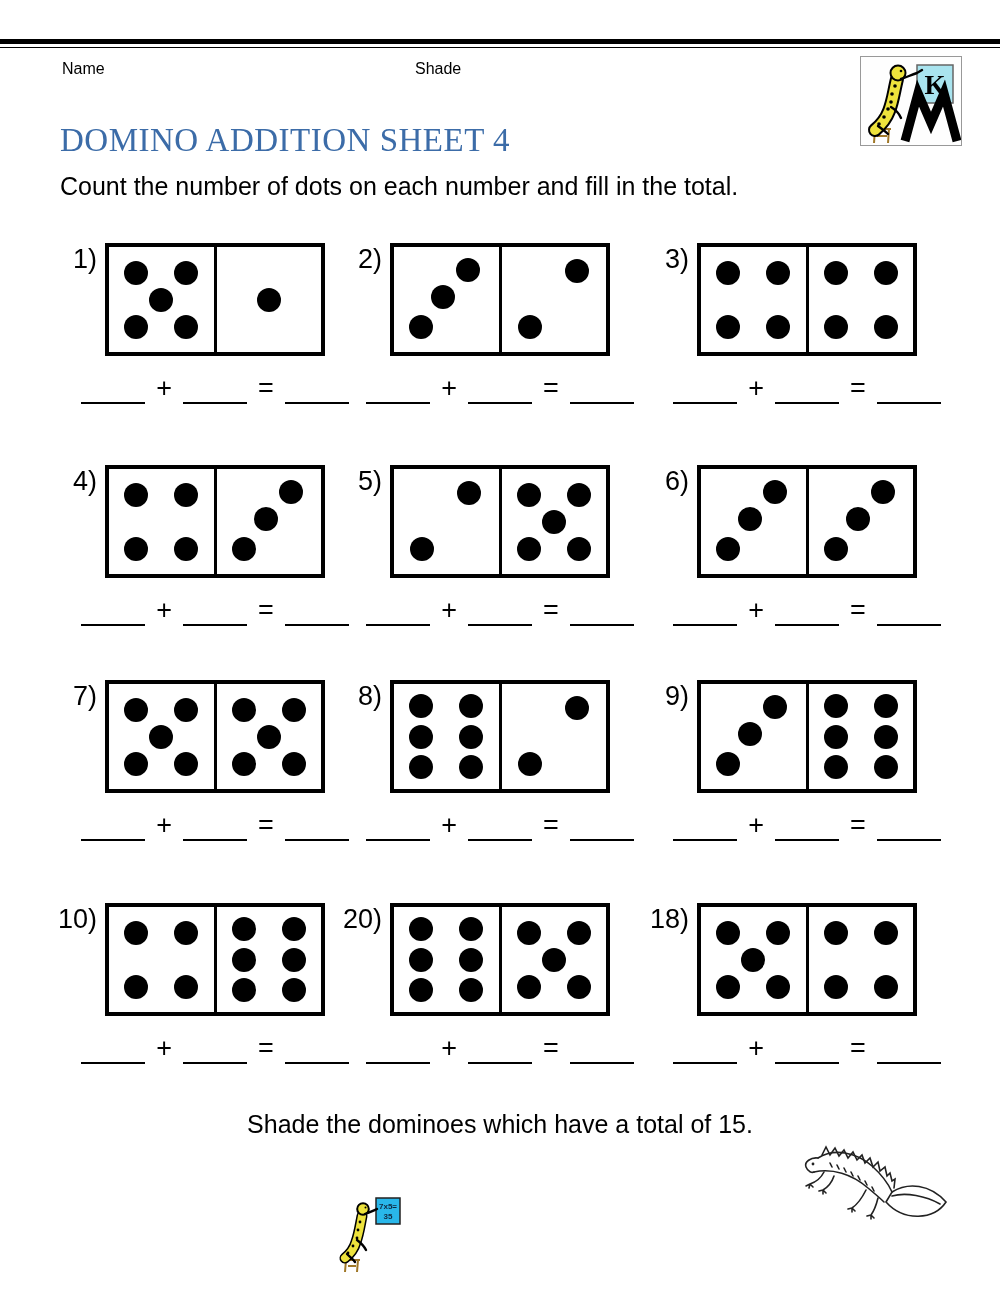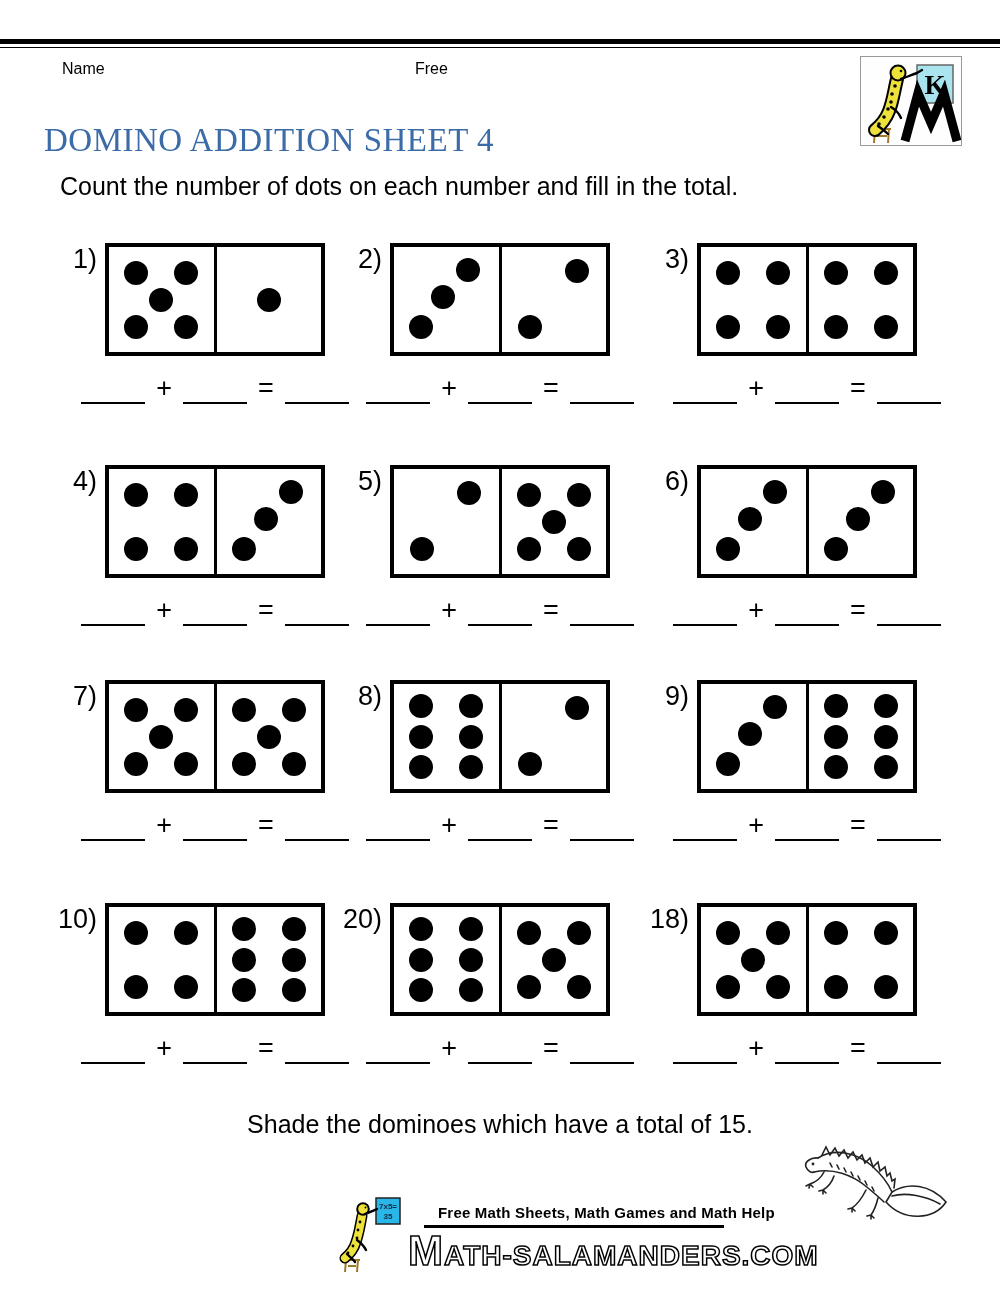--- a/index.html
+++ b/index.html
@@ -10,21 +10,21 @@
   }
   .top-rule{position:absolute;top:39px;left:0;width:1000px;height:5px;background:#000;}
   .top-rule-thin{position:absolute;top:47px;left:0;width:1000px;height:1px;background:#000;}
 
   .name-label{position:absolute;left:62px;top:60px;font-size:16px;}
   .date-label{position:absolute;left:415px;top:60px;font-size:16px;}
 
   .header-logo{position:absolute;left:860px;top:56px;width:102px;height:90px;
     border:1px solid #999;background:#fefefe;box-sizing:border-box;}
 
-  .page-title{position:absolute;left:44px;top:122px;
+  .page-title{position:absolute;left:60px;top:122px;
     font-family:"Liberation Serif", serif;font-size:33px;letter-spacing:.5px;
     color:var(--title-blue,#3C6CA8);}
   .instruction{position:absolute;left:60px;top:172px;font-size:25px;}
 
   .problem-label{position:absolute;width:48px;text-align:right;font-size:27px;}
   .domino{position:absolute;width:220px;height:113px;box-sizing:border-box;
     border:4px solid #000;background:#fff;display:flex;}
   .half{position:relative;flex:1;}
   .half.left{border-right:3px solid #000;}
   .pip{position:absolute;width:24px;height:24px;border-radius:50%;background:#000;
@@ -63,21 +63,21 @@
   .board-f-text{font-family:"Liberation Sans", sans-serif;font-weight:bold;font-size:8px;fill:#102a43;}
   .logo-m{fill:none;stroke:#000;stroke-width:9;stroke-linejoin:miter;}
 </style>
 </head>
 <body>
 
 <div class="top-rule"></div>
 <div class="top-rule-thin"></div>
 
 <div class="name-label">Name</div>
-<div class="date-label">Free</div>
+<div class="date-label">Shade</div>
 
 <div class="header-logo">
   <svg width="100" height="88" viewBox="0 0 100 88">
     <path class="sal-stool" d="M12 72 L30 72 M14 72 L13 86 M28 72 L27 86 M16 79 L26 79"></path>
     <rect class="board-k" x="56" y="8" width="36" height="38"></rect>
     <text class="board-k-letter" x="74" y="37" text-anchor="middle">K</text>
     <path class="logo-m" d="M44 84 L57 36 L70 66 L83 36 L96 84"></path>
     <path class="sal-body-under" stroke-width="14" d="M36 22 C 33 34, 32 44, 28 54 C 25 62, 20 68, 14 73"></path>
     <path class="sal-body-over" stroke-width="10" d="M36 22 C 33 34, 32 44, 28 54 C 25 62, 20 68, 14 73"></path>
     <circle class="sal-head" cx="37" cy="16" r="7.5"></circle>
@@ -321,18 +321,13 @@
     <circle cx="29.5" cy="11.5" r="1" fill="#000"></circle>
     <path class="sal-limb" d="M29 18 C 34 16, 37 15, 41 13"></path>
     <path class="sal-limb" d="M21 44 C 25 47, 28 50, 30 54"></path>
     <path class="sal-limb" d="M11 58 C 14 61, 17 63, 19 66"></path>
     <circle class="sal-spot" cx="24" cy="26" r="1.4"></circle>
     <circle class="sal-spot" cx="22" cy="34" r="1.4"></circle>
     <circle class="sal-spot" cx="21" cy="42" r="1.4"></circle>
     <circle class="sal-spot" cx="17" cy="50" r="1.4"></circle>
     <circle class="sal-spot" cx="12" cy="57" r="1.4"></circle>
   </svg>
-  <div class="footer-text">
-    <div class="tagline">Free Math Sheets, Math Games and Math Help</div>
-    <div class="footer-rule"></div>
-    <div class="site-name"><span class="site-initial">M</span><span>ATH-SALAMANDERS.COM</span></div>
-  </div>
 </div>
 
 </body></html>

